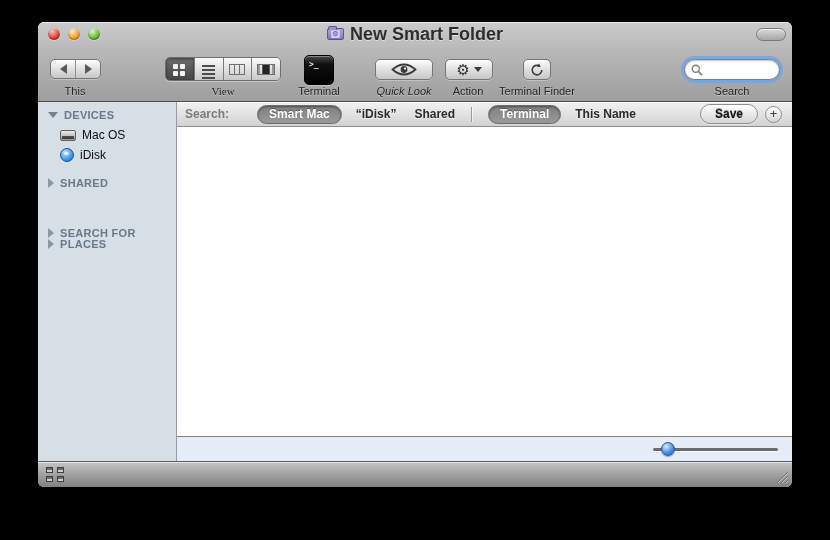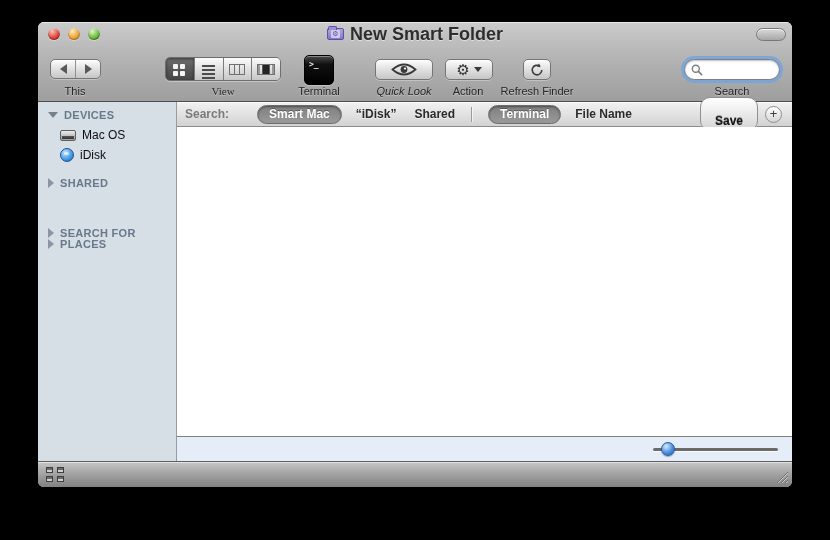--- a/index.html
+++ b/index.html
@@ -90,21 +90,21 @@
     box-shadow:inset 0 1px 0 rgba(255,255,255,.8);
     display:flex; align-items:center; padding:0 10px 0 8px; font-size:12px; }
   .scope-label { color:#7b7b7b; font-weight:bold; margin-right:28px; }
   .pill { padding:1px 11px 2px; border-radius:10px; color:#fff; font-weight:bold;
     background:linear-gradient(#7f7f7f, #9a9a9a); border:1px solid #6d6d6d;
     box-shadow:inset 0 1px 2px rgba(0,0,0,.4); text-shadow:0 -1px 0 rgba(0,0,0,.35); }
   .scope-item { font-weight:bold; color:#2b2b2b; text-shadow:0 1px 0 rgba(255,255,255,.5); }
   .m14 { margin-left:14px; } .m18 { margin-left:18px; }
   .vdiv { width:1px; height:15px; background:#9b9b9b; margin:0 16px; box-shadow:1px 0 0 rgba(255,255,255,.6); }
   .spacer { flex:1; }
-  .save-btn { padding:16px 14px 2px; border-radius:10px; background:linear-gradient(#ffffff, #d4d4d4);
+  .save-btn { padding:2px 14px 2px; border-radius:10px; background:linear-gradient(#ffffff, #d4d4d4);
     border:1px solid #8f8f8f; color:#141414; box-shadow:0 1px 0 rgba(255,255,255,.5); }
   .plus-btn { width:17px; height:17px; border-radius:50%; background:linear-gradient(#ffffff, #d4d4d4);
     border:1px solid #8f8f8f; color:#3c3c3c; font-size:13px; line-height:14px; text-align:center; margin-left:7px; }
 
   
   .sidebar { position:absolute; left:0; top:80px; width:139px; height:359px;
     background:#d6dee6; border-right:1px solid #969ca4; }
   .sb-header { position:absolute; left:10px; display:flex; align-items:center; gap:6px;
     font-size:11px; font-weight:bold; color:#69788a; letter-spacing:.3px; }
   .tri-down { width:0; height:0; border-left:5px solid transparent; border-right:5px solid transparent; border-top:6px solid #74818f; }
@@ -205,40 +205,40 @@
       <span class="caret-down"></span>
     </div>
     <span class="tlabel" style="left:430px;">Action</span>
 
     <div class="tbtn refresh-btn">
       <svg width="14" height="14" viewBox="0 0 14 14">
         <path d="M11.8 7 a4.8 4.8 0 1 1 -1.9 -3.8" fill="none" stroke="#3c3c3c" stroke-width="1.6"></path>
         <path d="M9.2 0.4 L10.6 4.2 L6.6 3.4 Z" fill="#3c3c3c"></path>
       </svg>
     </div>
-    <span class="tlabel" style="left:499px;">Refresh Finder</span>
+    <span class="tlabel" style="left:499px;">Terminal Finder</span>
 
     <div class="search-field">
       <svg width="12" height="12" viewBox="0 0 12 12">
         <circle cx="4.8" cy="4.8" r="3.5" fill="none" stroke="#7e7e7e" stroke-width="1.4"></circle>
         <line x1="7.4" y1="7.4" x2="10.6" y2="10.6" stroke="#7e7e7e" stroke-width="1.6" stroke-linecap="round"></line>
       </svg>
       <input type="text" value="" style="">
     </div>
     <span class="tlabel" style="left:694px;">Search</span>
   </div>
 
   <div class="scope-bar">
     <span class="scope-label">Search:</span>
     <span class="pill">Smart Mac</span>
     <span class="scope-item m14">“iDisk”</span>
     <span class="scope-item m18">Shared</span>
     <span class="vdiv"></span>
     <span class="pill">Terminal</span>
-    <span class="scope-item m14">File Name</span>
+    <span class="scope-item m14">This Name</span>
     <span class="spacer"></span>
     <span class="pill save-btn">Save</span>
     <span class="plus-btn">+</span>
   </div>
 
   <div class="sidebar">
     <div class="sb-header" style="top:7px;">
       <span class="tri-down"></span>
       <span>DEVICES</span>
     </div>

